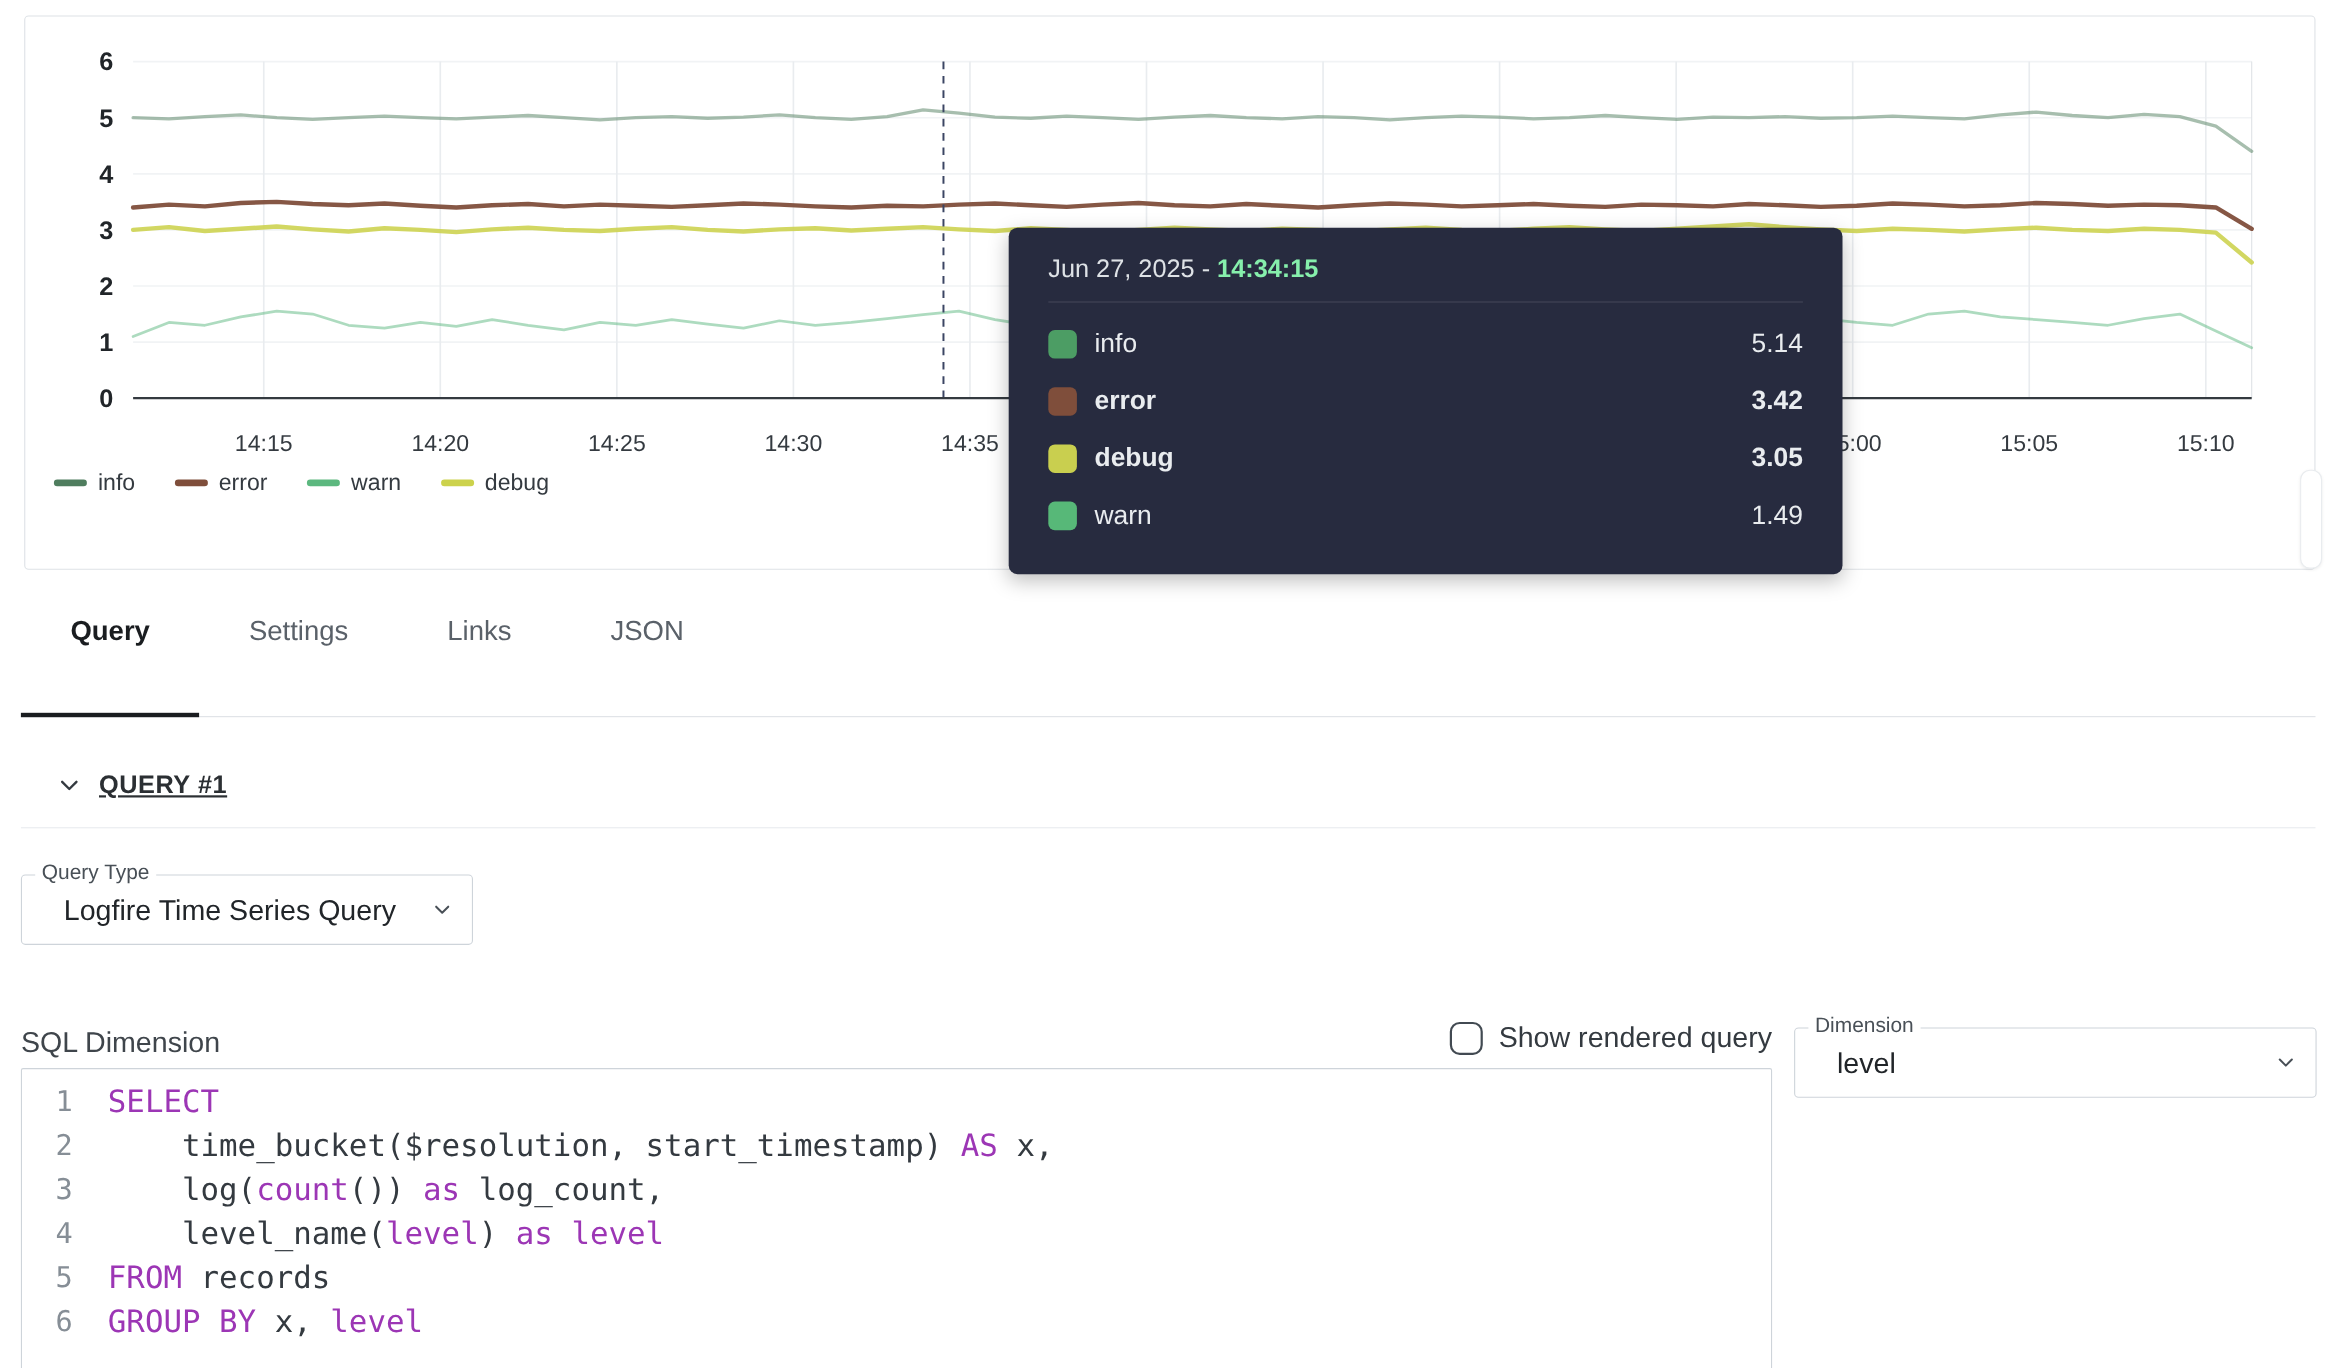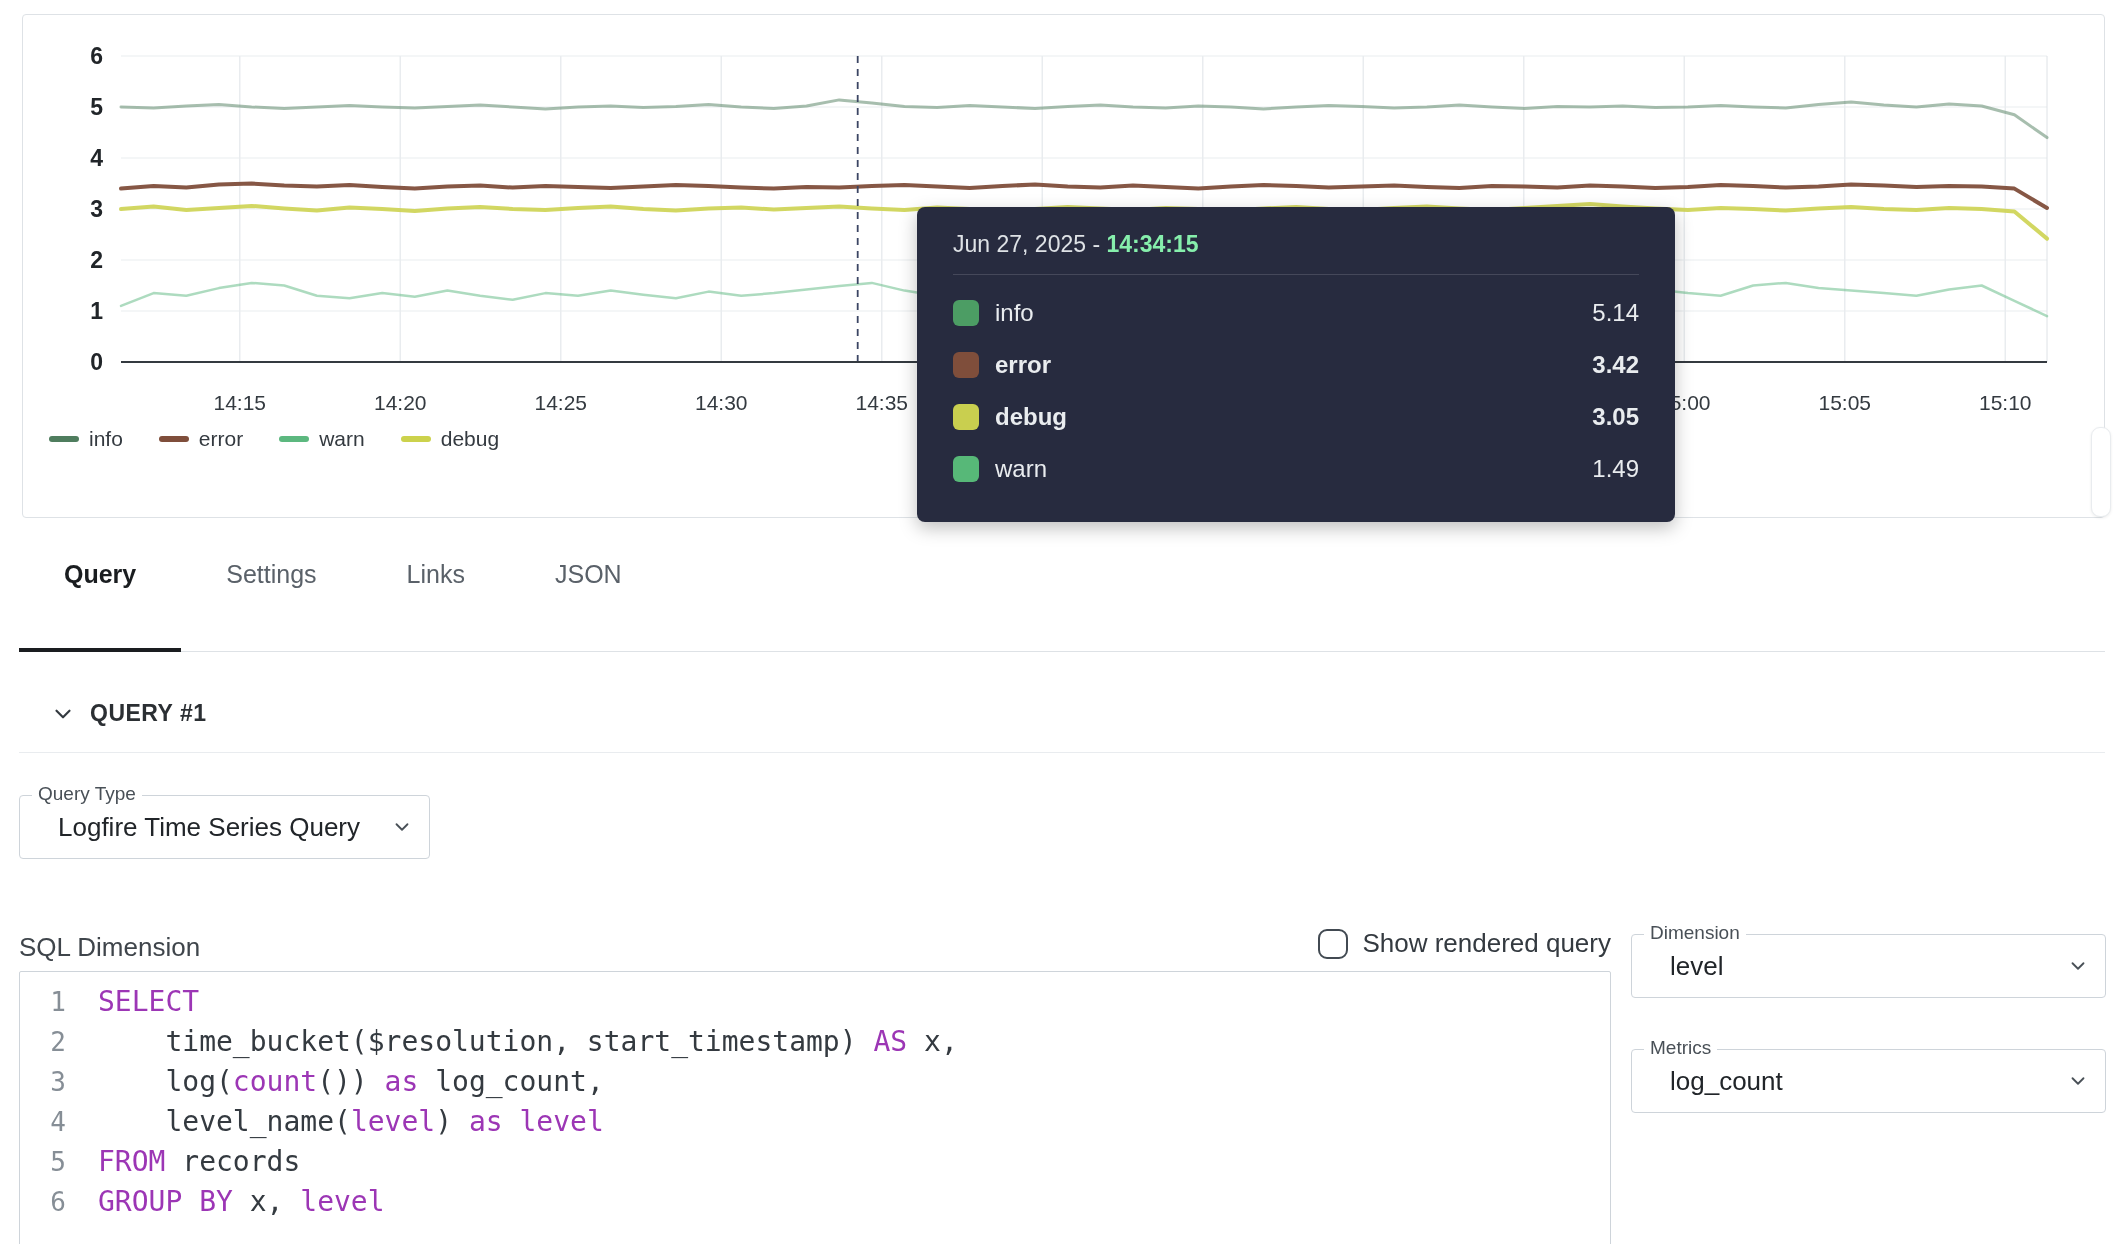--- a/index.html
+++ b/index.html
@@ -33,21 +33,21 @@
   
   .tabs{position:absolute;left:19px;top:560px;width:2086px;height:92px;display:flex;
         border-bottom:1px solid #dee2e6;box-sizing:border-box;}
   .tab{position:relative;display:flex;align-items:flex-start;padding:0 45px;font-size:25px;
        color:#5a6169;cursor:pointer;}
   .tab.active{color:#1a1d20;font-weight:bold;}
   .tab.active .tab-underline{position:absolute;left:0;right:0;bottom:-1px;height:4px;background:#1a1d20;}
 
   
   .section-header{position:absolute;left:50px;top:700px;display:flex;align-items:center;gap:14px;cursor:pointer;}
-  .section-title{font-size:23px;font-weight:bold;color:#2b2f33;letter-spacing:0.5px;}
+  .section-title{font-size:23px;font-weight:bold;color:#2b2f33;letter-spacing:0.5px;text-decoration:underline;}
   .section-divider{position:absolute;left:19px;top:752px;width:2086px;height:1px;background:#e9ecef;}
 
   
   .select-box{position:absolute;border:1px solid #ced4da;border-radius:4px;background:#fff;
               box-sizing:border-box;height:64px;cursor:pointer;padding-left:16px;}
   .select-label{position:absolute;top:-13px;left:12px;background:#fff;padding:0 6px;
                 font-size:19px;color:#495057;}
   .select-value{line-height:62px;padding-left:22px;font-size:26px;color:#212529;
                 white-space:nowrap;overflow:hidden;}
   .select-chev{position:absolute;right:16px;top:50%;transform:translateY(-50%);}
@@ -235,21 +235,14 @@
   </div>
 
   <div class="select-box" style="left:1631px;top:934px;width:475px;">
     <span class="select-label">Dimension</span>
     <div class="select-value">level</div>
     <svg class="select-chev" width="22" height="22" viewBox="0 0 24 24">
       <polyline points="6,9 12,15 18,9" fill="none" stroke="#495057" stroke-width="2" stroke-linecap="round" stroke-linejoin="round"></polyline>
     </svg>
   </div>
 
-  <div class="select-box" style="left:1631px;top:1049px;width:475px;">
-    <span class="select-label">Metrics</span>
-    <div class="select-value">log_count</div>
-    <svg class="select-chev" width="22" height="22" viewBox="0 0 24 24">
-      <polyline points="6,9 12,15 18,9" fill="none" stroke="#495057" stroke-width="2" stroke-linecap="round" stroke-linejoin="round"></polyline>
-    </svg>
-  </div>
 
 </div>
 
 </body></html>

